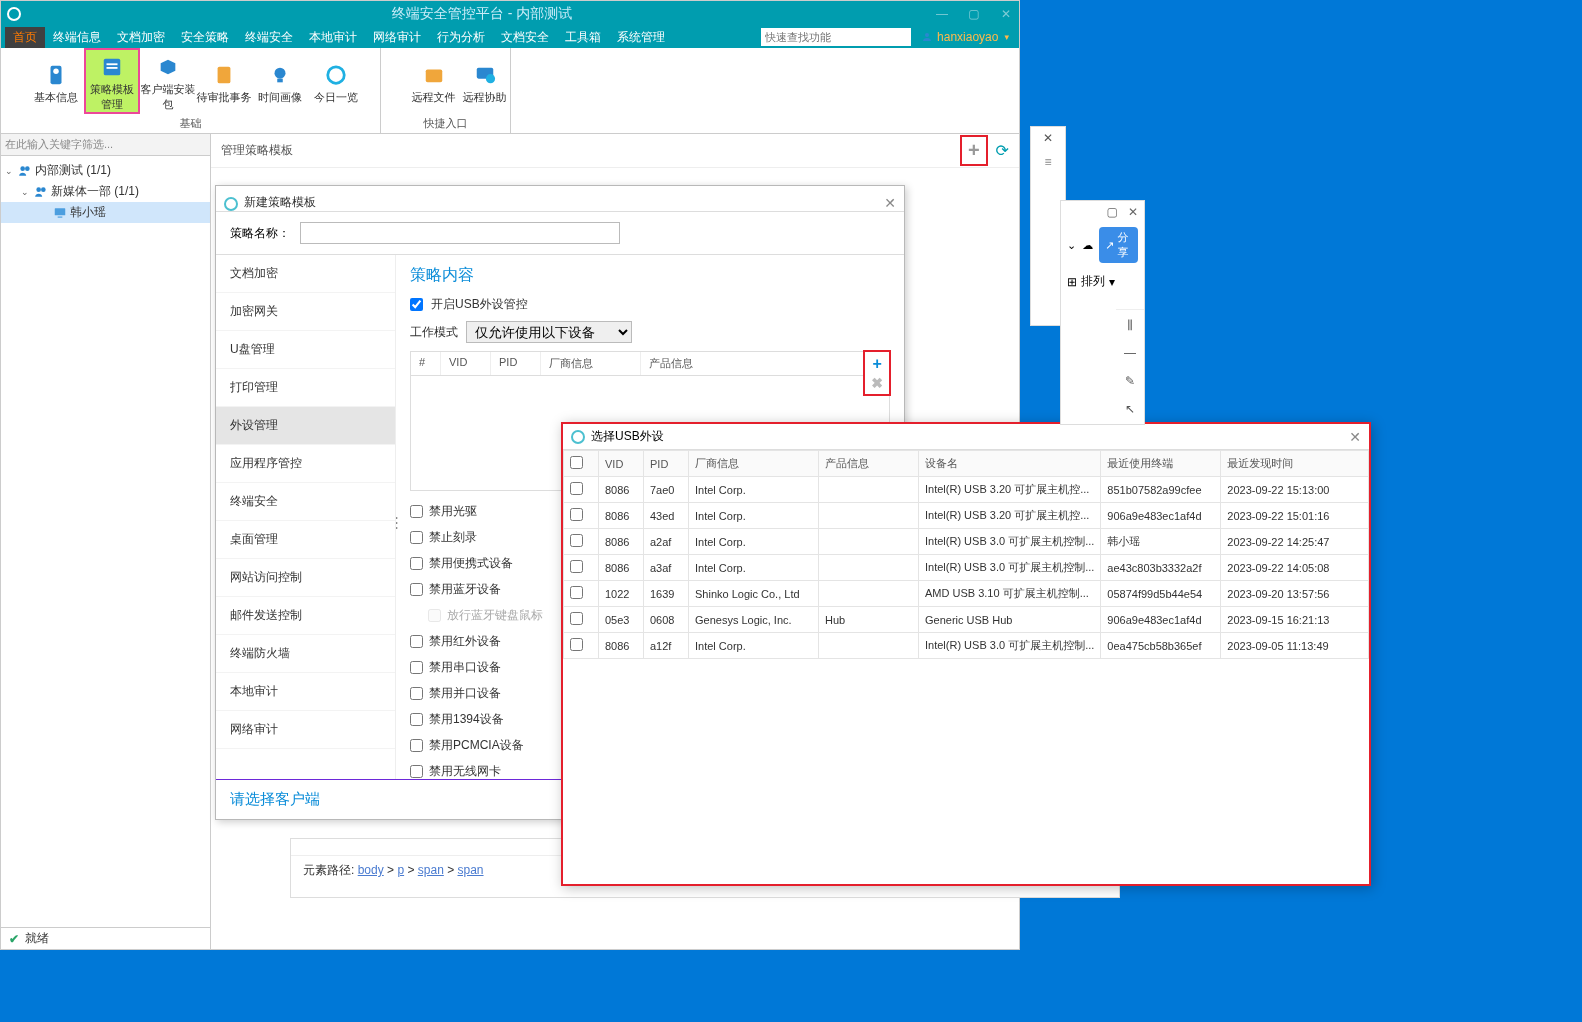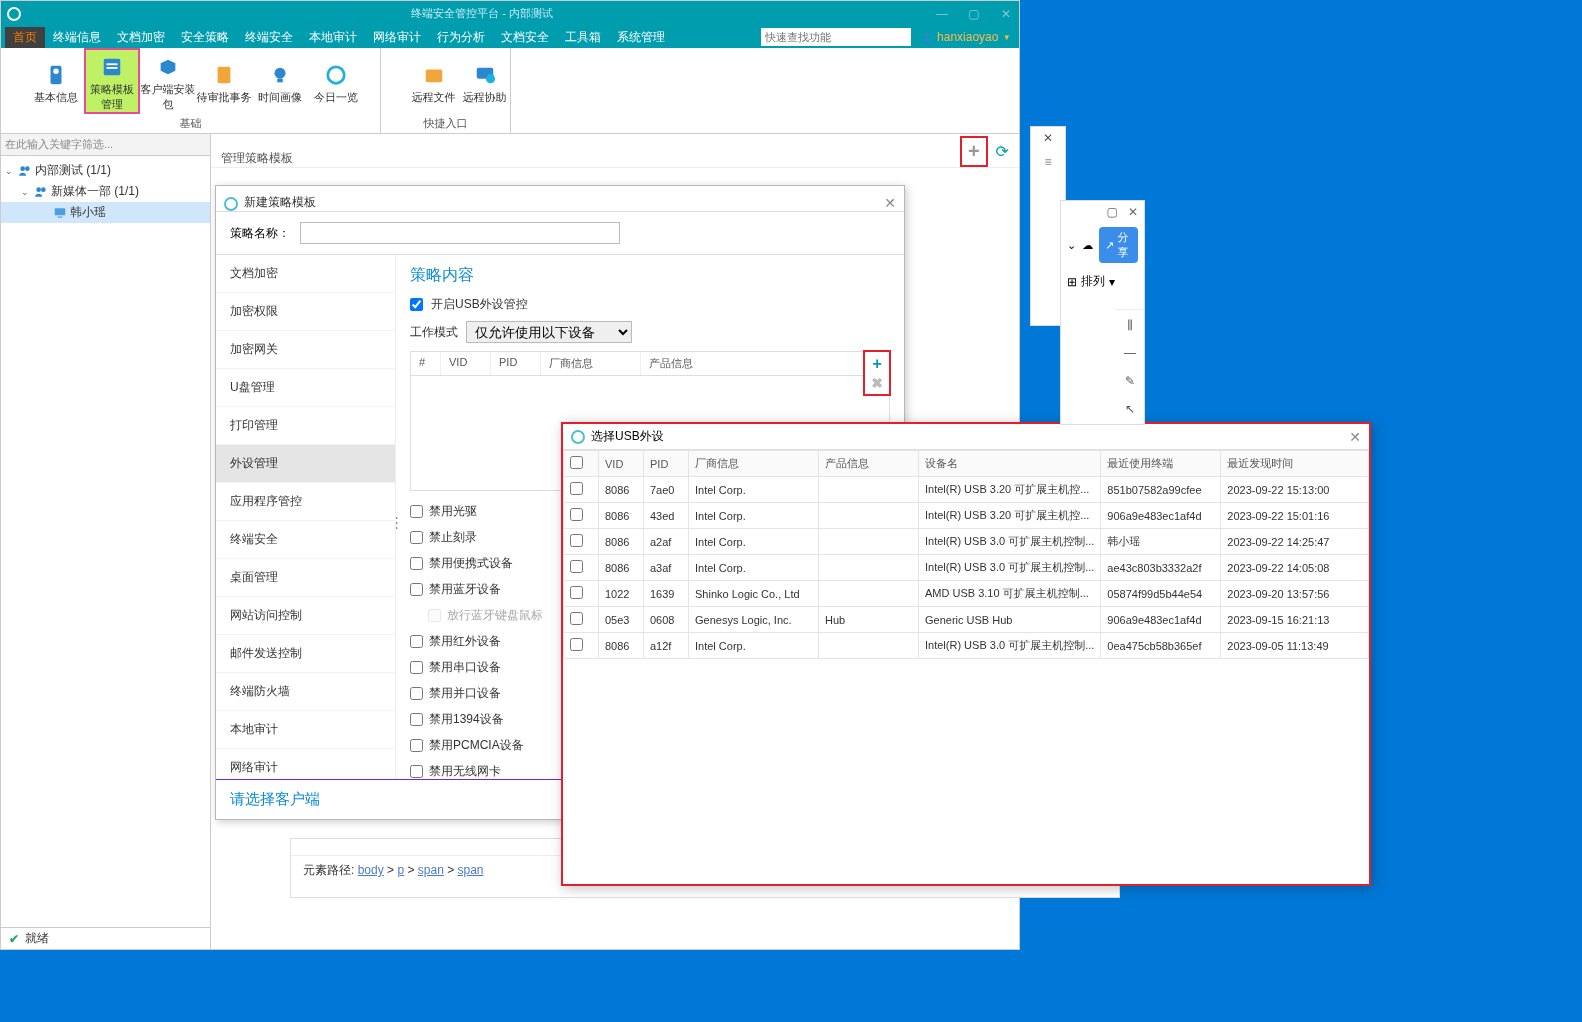--- a/index.html
+++ b/index.html
@@ -4,21 +4,21 @@
   <style>
     * { margin: 0; padding: 0; box-sizing: border-box; font-family: "Microsoft YaHei", sans-serif; }
     body { background: #0078d7; width: 1582px; height: 1022px; position: relative; overflow: hidden; font-size: 12px; }
     
     
     .app-window { position: absolute; top: 0; left: 0; width: 1020px; height: 950px; background: #fff; border: 1px solid #ccc; }
     
     
     .titlebar { height: 25px; background: #009daf; display: flex; align-items: center; padding: 0 6px; color: #fff; }
     .titlebar .app-icon { width: 14px; height: 14px; border: 2px solid #fff; border-radius: 50%; margin-right: 8px; }
-    .titlebar .title { flex: 1; text-align: center; color: #c9ecf8; font-size: 11px; }
+    .titlebar .title { flex: 1; text-align: center; color: #c9ecf8; font-size: 14px; }
     .titlebar .win-btns { display: flex; gap: 18px; }
     .titlebar .win-btn { width: 14px; height: 14px; color: #7fccd6; cursor: pointer; display:flex; align-items:center; justify-content:center; }
     
     
     .menubar { height: 22px; background: #009daf; display: flex; align-items: center; padding: 0 4px; }
     .menubar .tab { padding: 2px 8px; color: #fff; font-size: 12px; cursor: pointer; }
     .menubar .tab.active { background: #404040; color: #ff7a00; }
     .menubar .search-box { margin-left: auto; width: 150px; height: 18px; background: #fff; border: none; padding: 0 4px; font-size: 11px; color: #9aa; }
     .menubar .user { margin-left: 10px; margin-right: 6px; color: #ffb94a; display: flex; align-items: center; gap: 4px; }
     .menubar .user svg { width: 12px; height: 12px; }
@@ -42,21 +42,21 @@
     .tree-node { padding: 2px 4px; display: flex; align-items: center; gap: 3px; }
     .tree-node .caret { width: 10px; color: #666; font-size: 9px; }
     .tree-node .node-icon { width: 14px; height: 14px; }
     .tree-node.user-icon .node-icon { color: #2a87d0; }
     .tree-node.selected { background: #d0e6fb; }
     .status-bar { height: 22px; border-top: 1px solid #ccc; display: flex; align-items: center; padding: 0 8px; gap: 6px; color: #333; }
     .status-bar .check { color: #2aa568; font-weight: bold; }
     
     
     .main-pane { flex: 1; background: #fff; position: relative; }
-    .panel-header { height: 34px; border-bottom: 1px solid #eee; display: flex; align-items: flex-end; padding: 0 10px; color: #555; }
+    .panel-header { height: 34px; border-bottom: 1px solid #eee; display: flex; align-items: center; padding: 0 10px; color: #555; }
     .panel-header .actions { margin-left: auto; display: flex; gap: 8px; align-items: center; }
     .panel-header .plus-highlight { border: 2px solid #e41f2c; padding: 2px 6px; display:flex; align-items:center; }
     .panel-header .plus { color: #999; font-size: 20px; font-weight: bold; }
     .panel-header .refresh { color: #009daf; font-size: 16px; cursor: pointer; }
     
     
     .modal { position: absolute; top: 185px; left: 215px; width: 690px; height: 635px; background: #fff; border: 1px solid #b8b8b8; box-shadow: 2px 2px 8px rgba(0,0,0,0.2); }
     .modal-title { height: 26px; background: #fff; border-bottom: 1px solid #ddd; display: flex; align-items: flex-end; padding: 0 8px; color: #333; font-size: 12px; }
     .modal-title .m-icon { width: 14px; height: 14px; border: 2px solid #4cc0d0; border-radius: 50%; margin-right: 6px; position: relative; }
     .modal-title .close { margin-left: auto; color: #888; cursor: pointer; font-size: 14px; }
@@ -275,21 +275,20 @@
     <span class="close">✕</span>
   </div>
   <div class="modal-body">
     <div class="modal-row">
       <span>策略名称：</span>
       <input type="text" style="">
     </div>
     <div class="modal-main">
       <div class="modal-side">
         <div class="item">文档加密</div>
-        <div class="item">加密权限</div>
         <div class="item">加密网关</div>
         <div class="item">U盘管理</div>
         <div class="item">打印管理</div>
         <div class="item active">外设管理</div>
         <div class="item">应用程序管控</div>
         <div class="item">终端安全</div>
         <div class="item">桌面管理</div>
         <div class="item">网站访问控制</div>
         <div class="item">邮件发送控制</div>
         <div class="item">终端防火墙</div>

